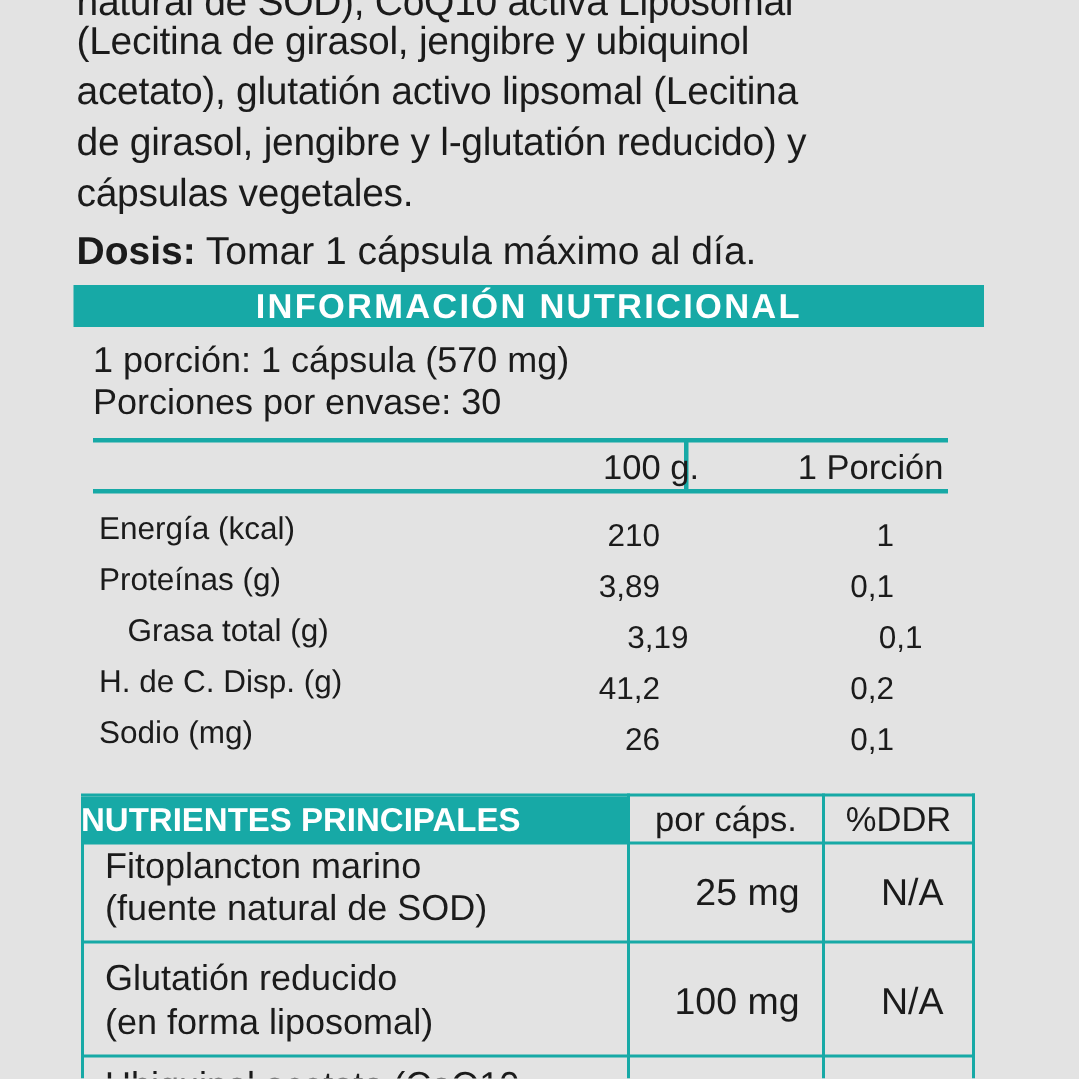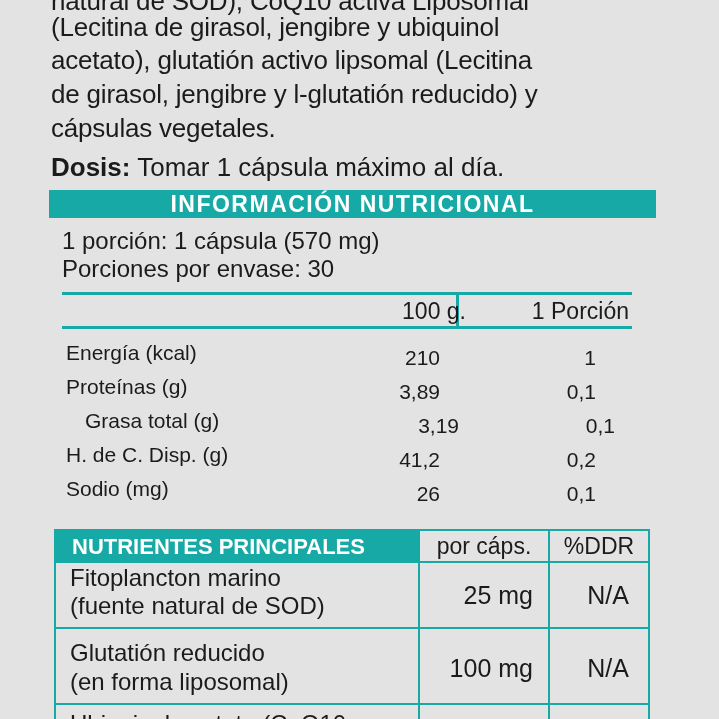--- a/index.html
+++ b/index.html
@@ -18,21 +18,21 @@
   }
   .serv { position:absolute; left:62px; font-size:24px; line-height:28px; white-space:nowrap; }
   .hline { position:absolute; background:#17a9a6; height:3px; }
   .vline { position:absolute; background:#17a9a6; width:3px; }
   .colhead { position:absolute; top:296px; font-size:23px; line-height:30px; white-space:nowrap; }
   .nrow { position:absolute; left:66px; width:560px; height:34px; font-size:21px; line-height:34px; }
   .nrow .lbl { position:absolute; left:0; white-space:nowrap; }
   .nrow .v1 { position:absolute; right:186px; white-space:nowrap; }
   .nrow .v2 { position:absolute; right:30px; white-space:nowrap; }
   .th-main { position:absolute; left:54px; top:531px; width:366px; height:31px; background:#17a9a6; color:#fff;
-    font-size:22px; line-height:31px; font-weight:bold; padding-left:18px; box-sizing:border-box; white-space:nowrap; }
+    font-size:22px; line-height:31px; font-weight:bold; box-sizing:border-box; white-space:nowrap; }
   .th-cell { position:absolute; top:531px; height:31px; font-size:23px; line-height:31px; text-align:center; white-space:nowrap; }
   .cell-lbl { position:absolute; left:70px; font-size:24px; line-height:28px; white-space:nowrap; }
   .cell-v { position:absolute; font-size:25px; line-height:30px; white-space:nowrap; }
 </style>
 </head>
 <body>
 
 <div>
   <div class="ing-line" style="top:-16px;">natural de SOD), CoQ10 activa Liposomal</div>
   <div class="ing-line" style="top:10px;">(Lecitina de girasol, jengibre y ubiquinol</div>

